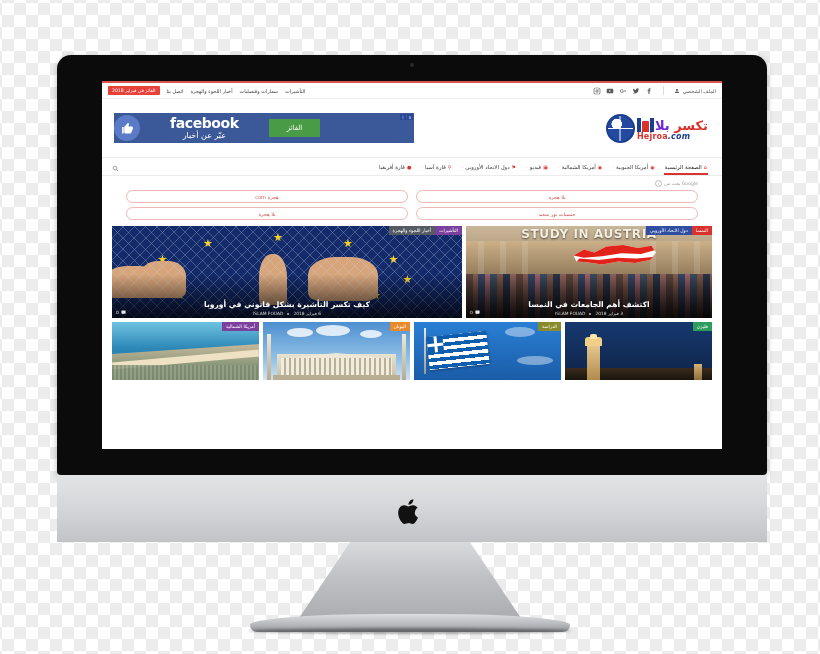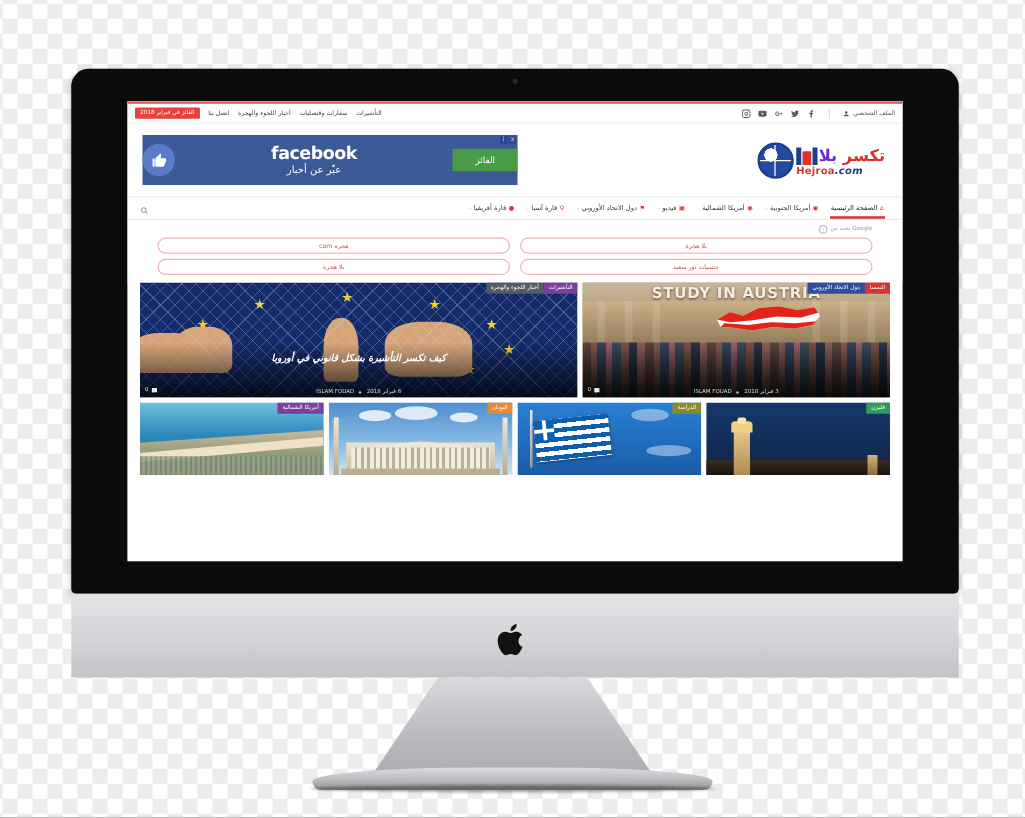--- a/index.html
+++ b/index.html
@@ -113,22 +113,22 @@
     margin-right:2px;direction:rtl;
   }
   .logo-ar .blue{color:#6d28d9;}
   .logo-latin{
     font-size:8px;font-weight:bold;color:#d8332c;letter-spacing:.2px;
     line-height:1;margin-top:1px;
   }
   .logo-latin .dom{color:#1b3f8f;font-style:italic;}
 
   .fbad{
-    position:relative;width:300px;height:40px;background:#3b5998;
-    display:flex;align-items:center;justify-content:space-between;gap:9px;
+    position:relative;width:300px;height:30px;background:#3b5998;
+    display:flex;align-items:center;justify-content:flex-start;gap:30px;
     direction:ltr;
   }
   .fb-thumb{
     width:26px;height:26px;border-radius:50%;background:#5b7bc6;
     display:flex;align-items:center;justify-content:center;
   }
   .fb-thumb svg{width:13px;height:13px;fill:#fff;}
   .fb-txt{display:flex;flex-direction:column;align-items:center;color:#fff;}
   .fb-brand{font-size:14px;font-weight:bold;letter-spacing:-.4px;line-height:1.05;}
   .fb-sub{font-size:8px;direction:rtl;line-height:1.2;}
@@ -208,22 +208,21 @@
     position:absolute;left:0;right:0;bottom:0;height:48%;
     background:linear-gradient(180deg,rgba(0,0,0,0) 0%,rgba(0,0,0,.78) 100%);
     z-index:2;
   }
   .card-meta{
     position:absolute;left:0;right:0;bottom:2px;z-index:3;
     direction:rtl;text-align:center;padding:0 6px;box-sizing:border-box;
   }
   .card-title{
     font-size:7.6px;color:#fff;font-weight:bold;line-height:1.25;
-    margin-bottom:20px;
-    font-style:italic;
+    margin-bottom:2px;
   }
   .card-sub{
     font-size:4.4px;color:#ddd;display:flex;justify-content:center;
     align-items:center;gap:4px;
   }
   .card-sub .dot{width:2px;height:2px;background:#bbb;border-radius:50%;}
   .comments{
     position:absolute;left:4px;bottom:3px;z-index:4;color:#e8e8e8;
     font-size:4.4px;display:flex;align-items:center;gap:2px;direction:ltr;
   }
@@ -555,20 +554,21 @@
                 <path d="M6 22 L20 14 L34 18 L50 10 L72 8 L92 12 L110 9 L114 15 L96 20 L70 19 L44 23 L20 25 Z" fill="#e2231a"></path>
                 <path d="M10 30 L24 31 L44 34 L66 30 L88 32 L108 28 L112 24 L90 26 L64 25 L40 28 L14 26 Z" fill="#e2231a"></path>
               </svg>
             </div>
             <div class="card-grad"></div>
             <div class="tagrow">
               <span class="tag red">النمسا</span>
               <span class="tag blue">دول الاتحاد الأوروبي</span>
             </div>
             <div class="card-meta">
+              <div class="card-title">اكتشف أهم الجامعات في النمسا</div>
               <div class="card-sub">
                 <span>3 فبراير 2018</span>
                 <span class="dot"></span>
                 <span>ISLAM FOUAD</span>
               </div>
             </div>
             <div class="comments">
               <span>0</span>
               <svg viewBox="0 0 24 24">
                   <path d="M20 2H4a2 2 0 0 0-2 2v12a2 2 0 0 0 2 2h4v4l4-4h8a2 2 0 0 0 2-2V4a2 2 0 0 0-2-2z"></path>

